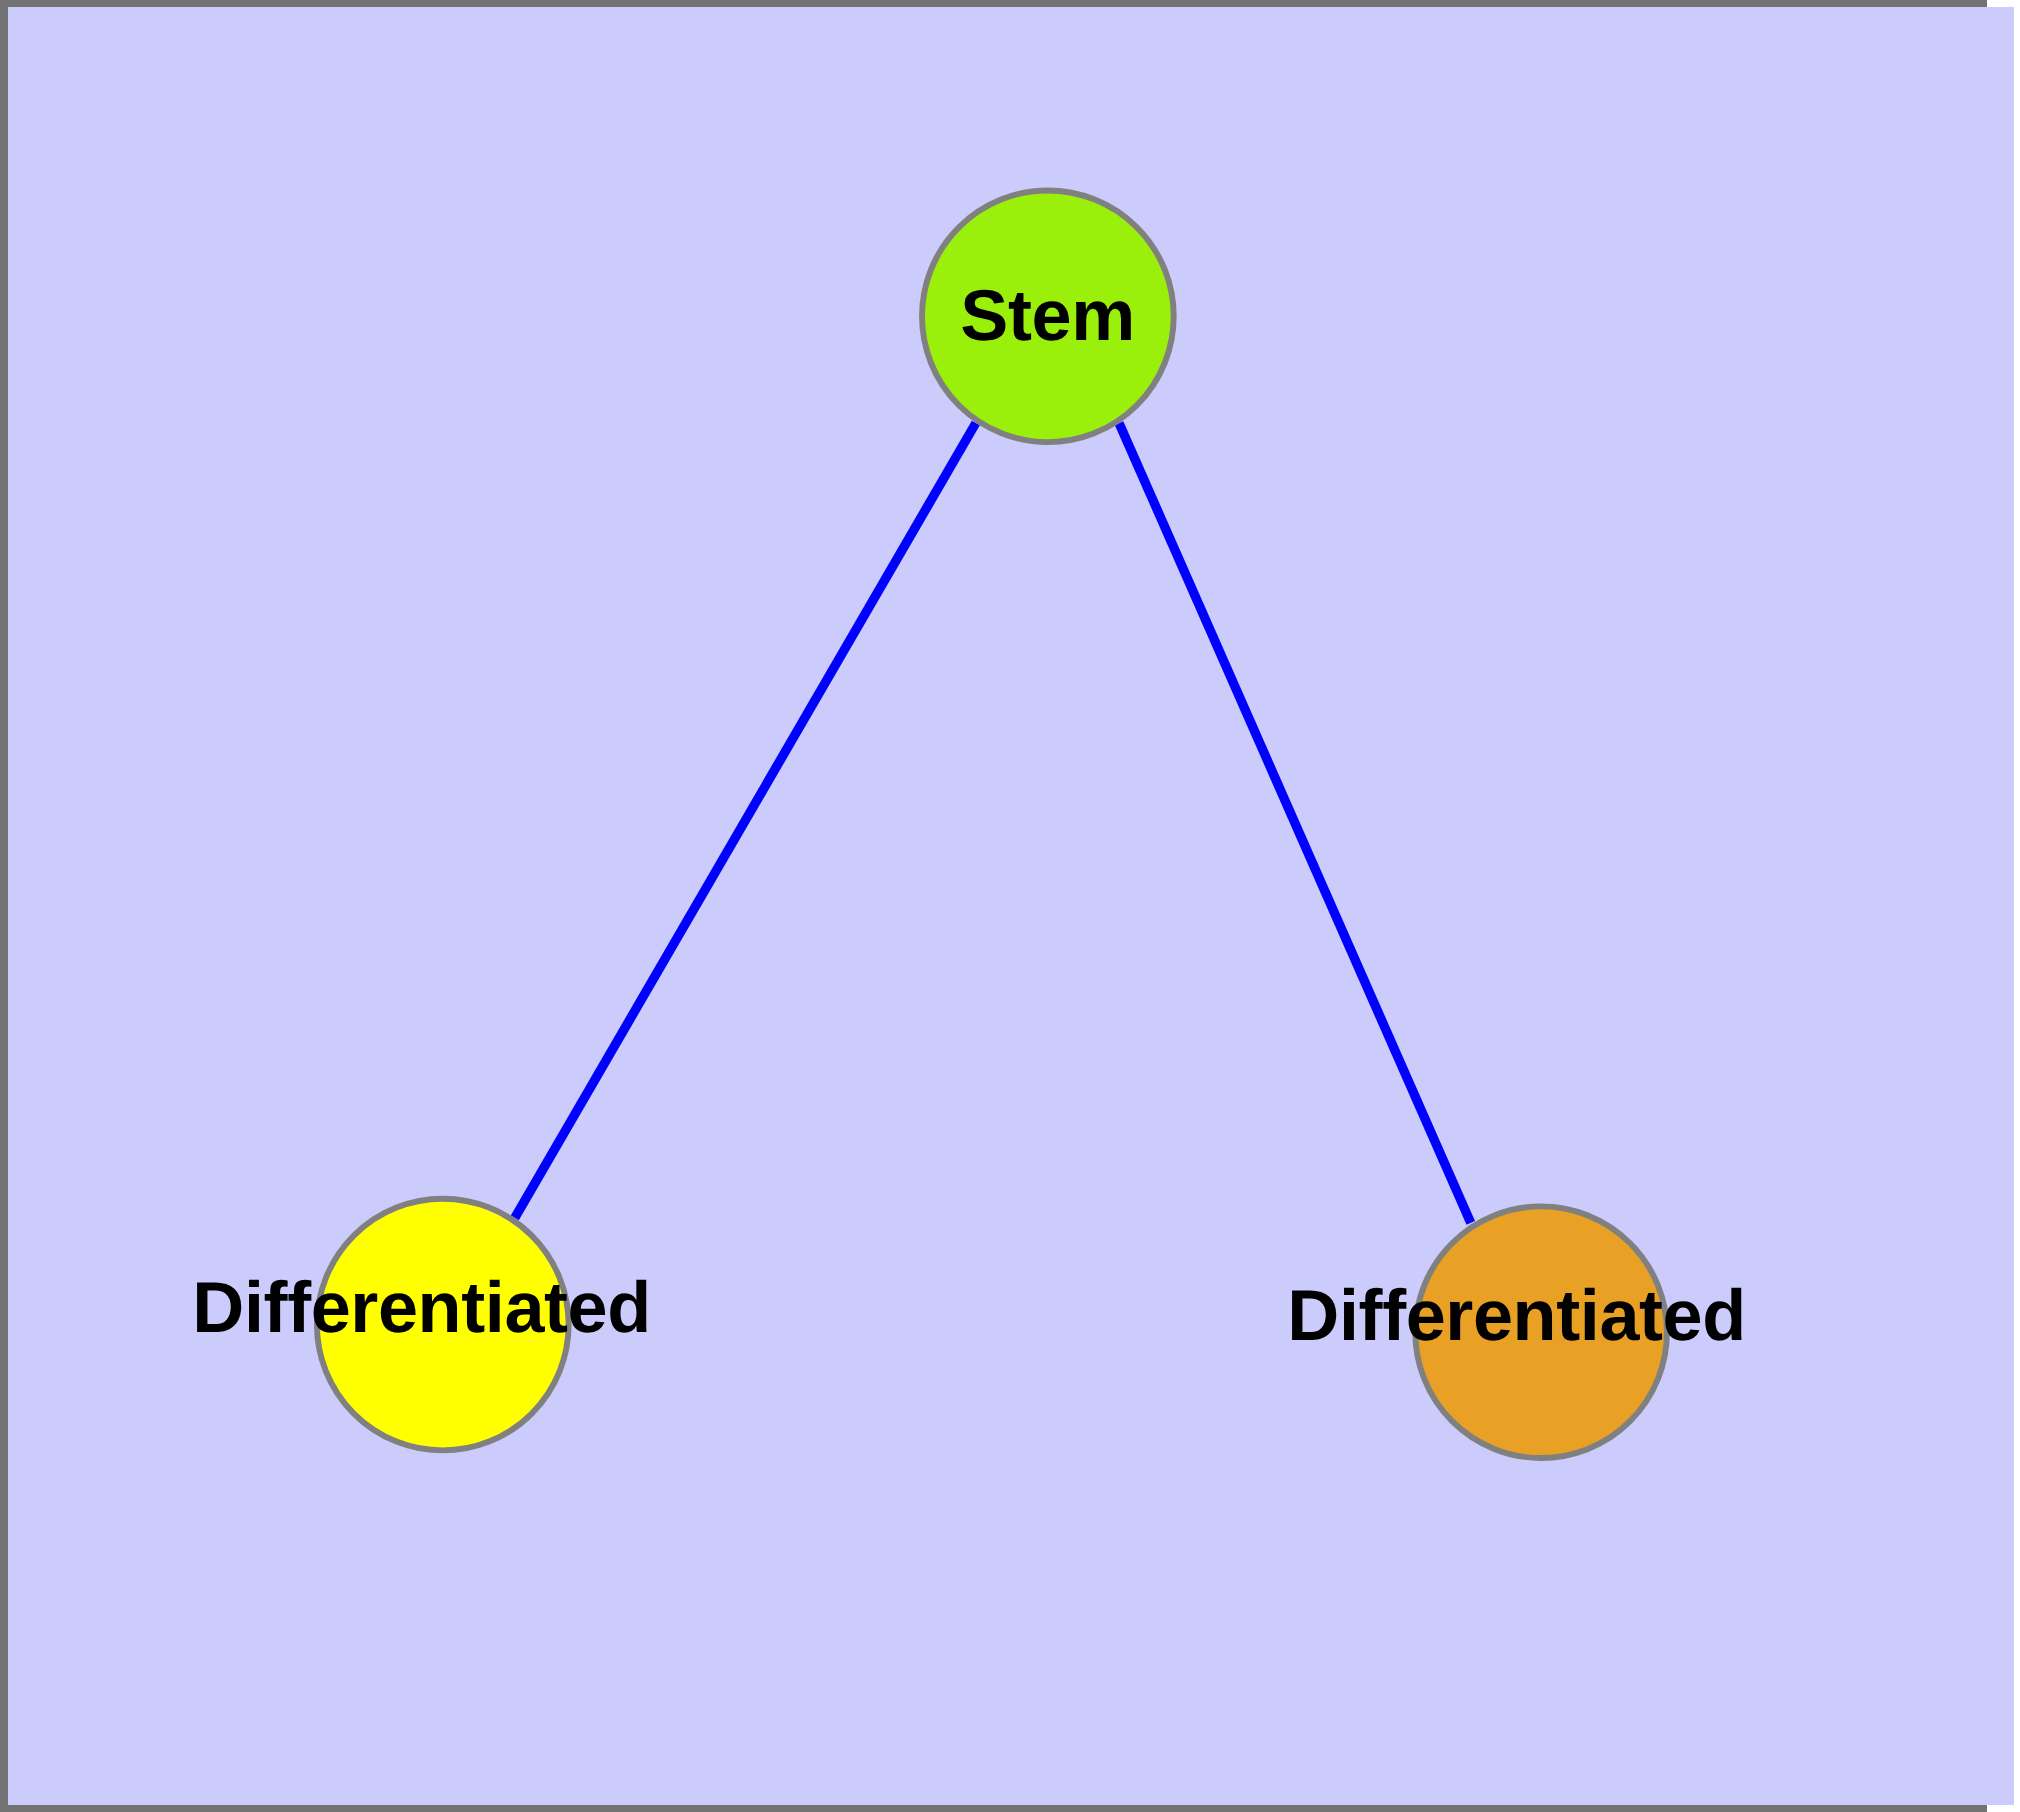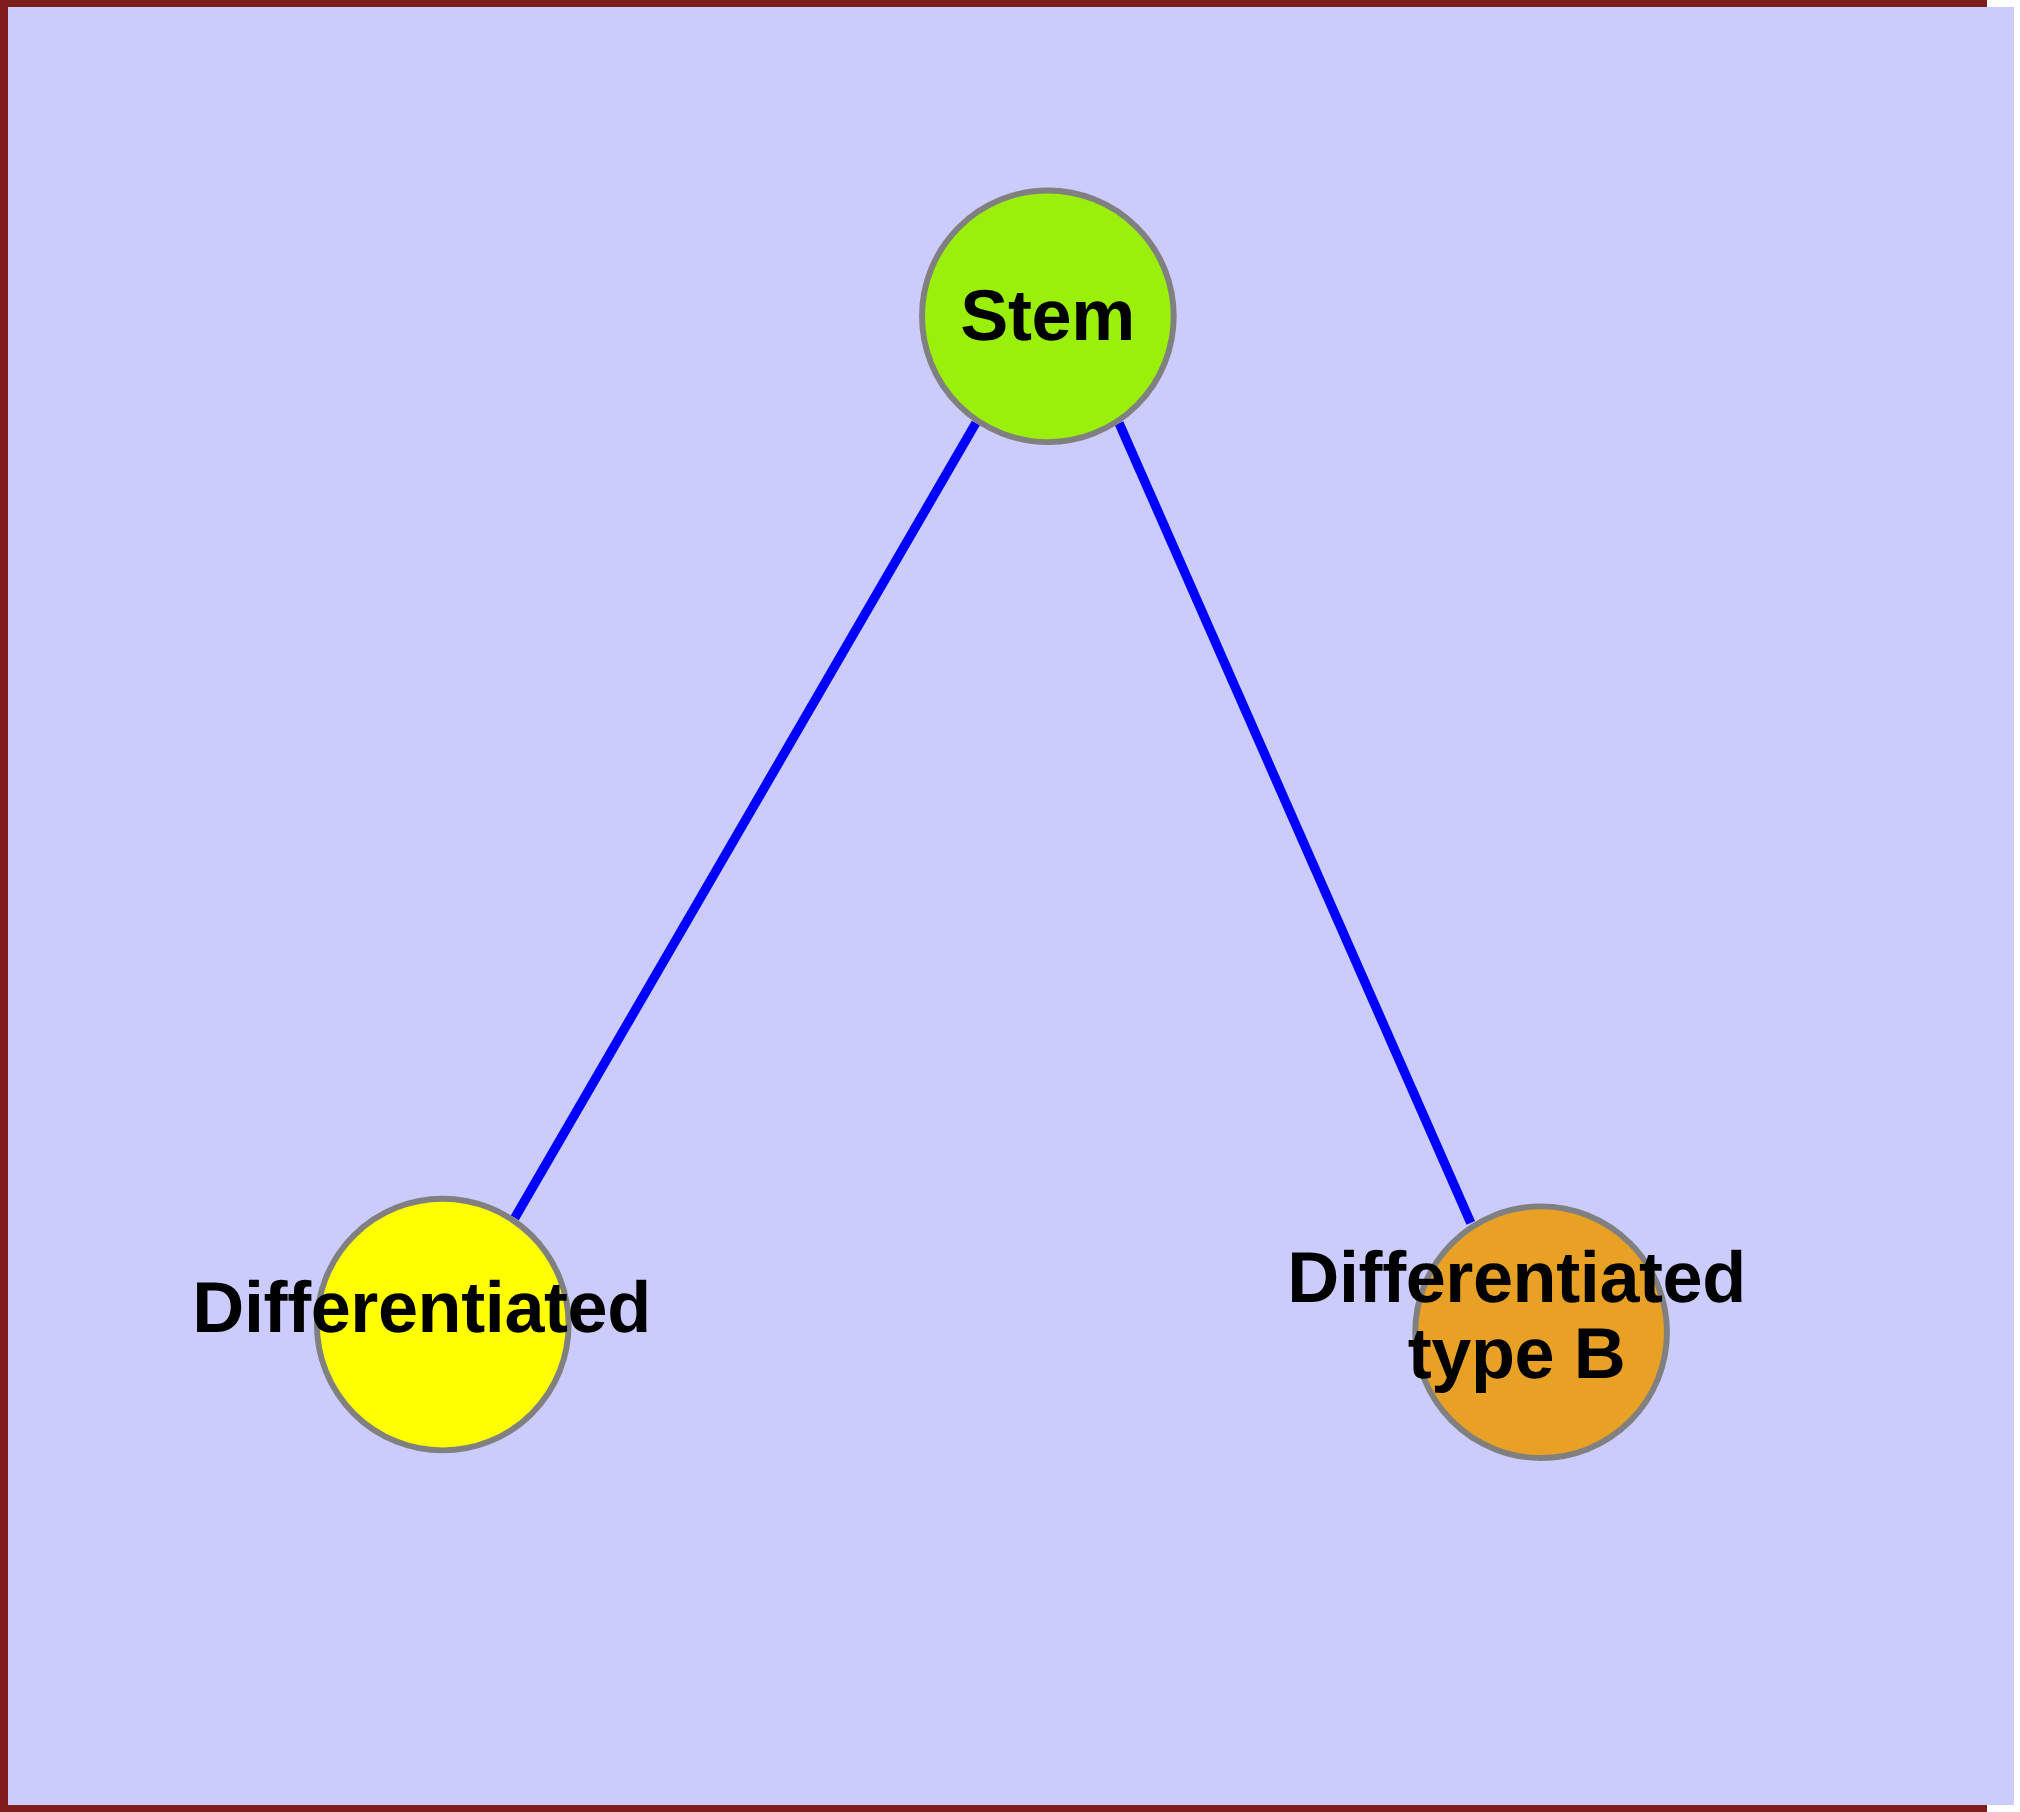--- a/index.html
+++ b/index.html
@@ -11,21 +11,21 @@
   body {
     width: 2021px;
     height: 1812px;
     overflow: hidden;
     font-family: "Liberation Sans", sans-serif;
   }
   #canvas {
     position: relative;
     width: 1987px;
     height: 1812px;
-    background: #7f1d1d;
+    background: #737373;
   }
   #plot-area {
     position: absolute;
     left: 7.6px;
     top: 6.8px;
     width: 2006px;
     height: 1798px;
     background: #ccccfc;
     overflow: hidden;
   }
@@ -67,18 +67,18 @@
       <g id="nodes-group">
           <circle cx="1227" cy="365" r="148.5" fill="#9aef0b" stroke="#808080" stroke-width="7"></circle>
           <circle cx="513" cy="1555" r="148.5" fill="#ffff00" stroke="#808080" stroke-width="7"></circle>
           <circle cx="1809" cy="1564" r="148.5" fill="#e8a025" stroke="#808080" stroke-width="7"></circle>
         </g>
     </svg>
 
     <div id="labels-layer">
         <div class="node-label" style="left: 1040px; top: 309px;"><span class="label-line">Stem</span></div>
         <div class="node-label" style="left: 414px; top: 1301px;"><span class="label-line">Differentiated</span></div>
-        <div class="node-label" style="left: 1509px; top: 1309px;"><span class="label-line">Differentiated</span><span class="label-line">type B</span></div>
+        <div class="node-label" style="left: 1509px; top: 1309px;"><span class="label-line">Differentiated</span></div>
       </div>
 
   </div>
 </div>
 
 
 </body></html>

